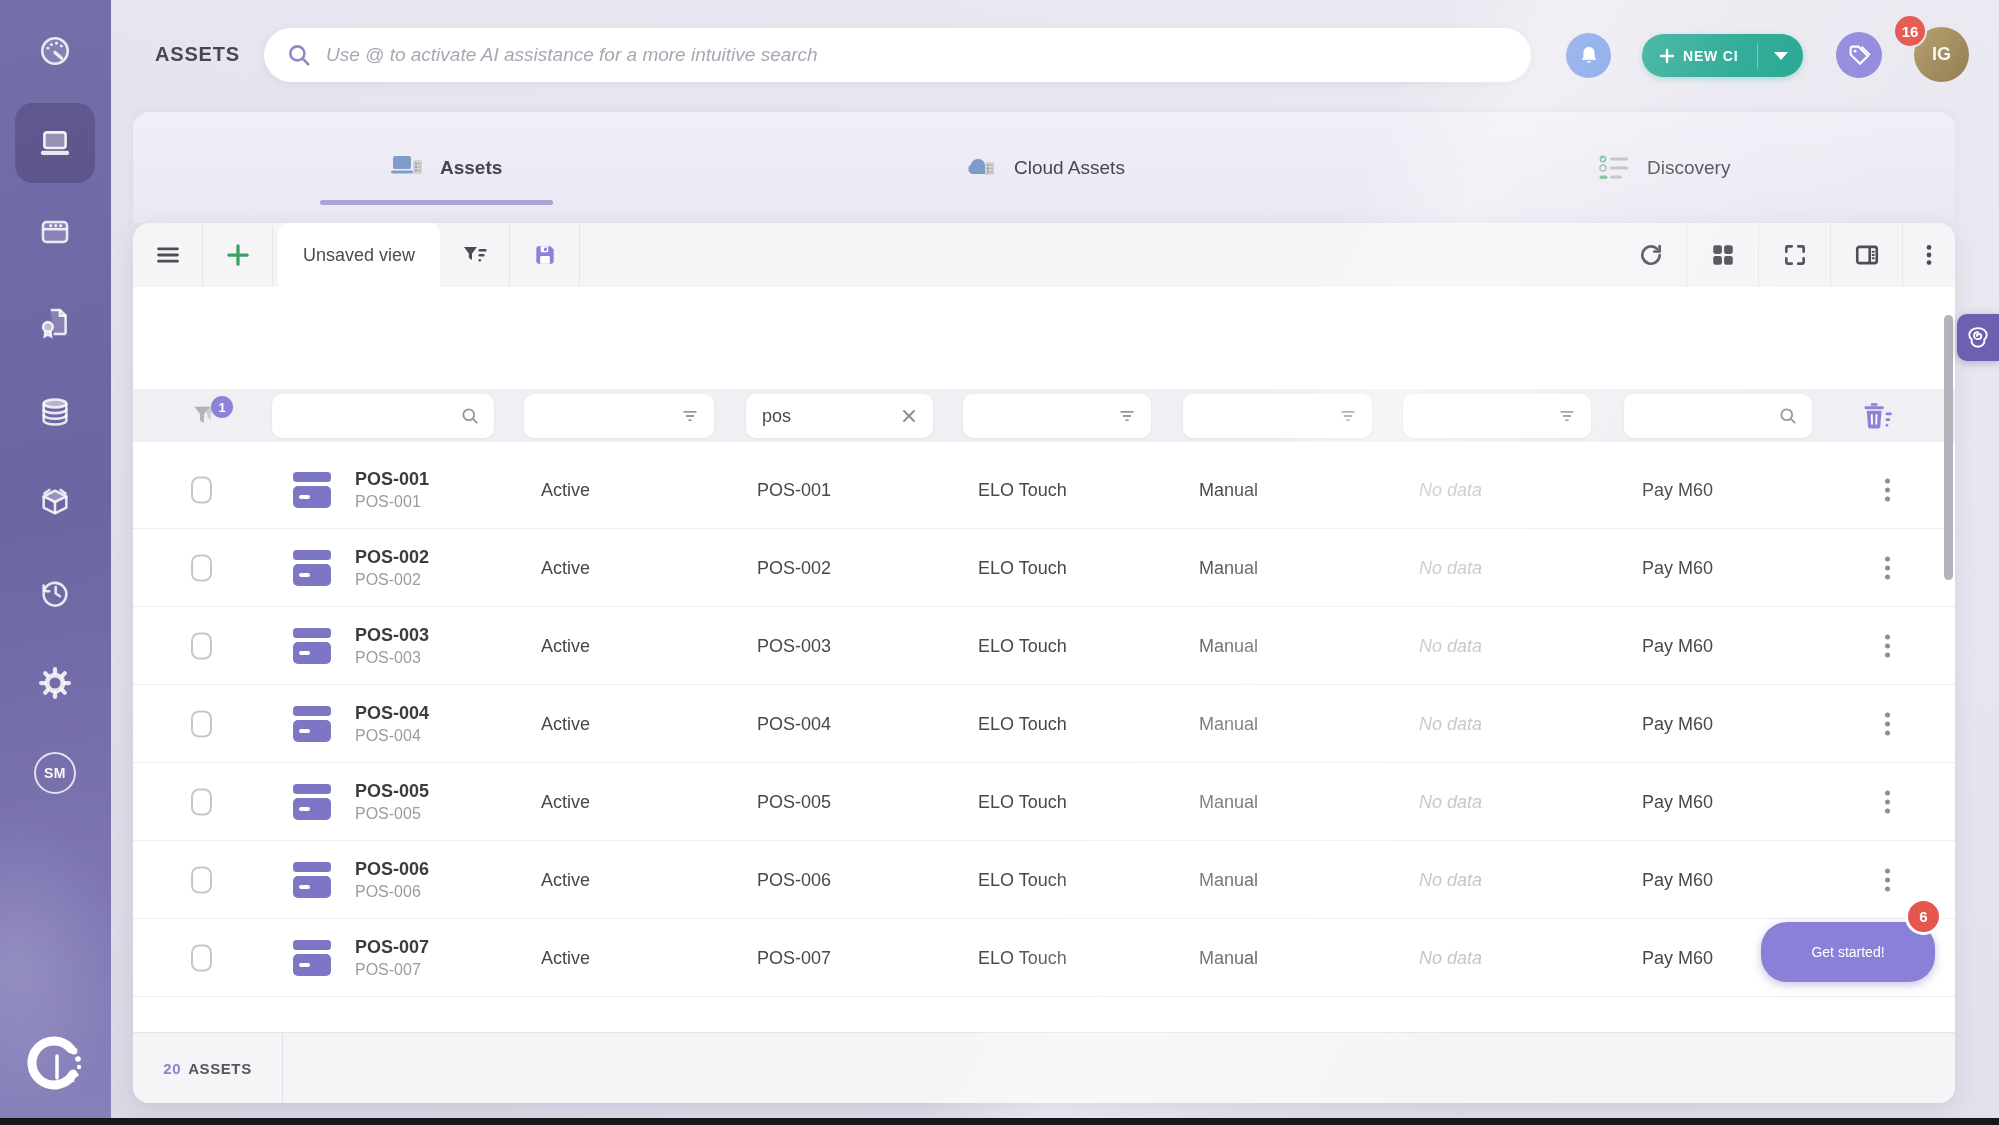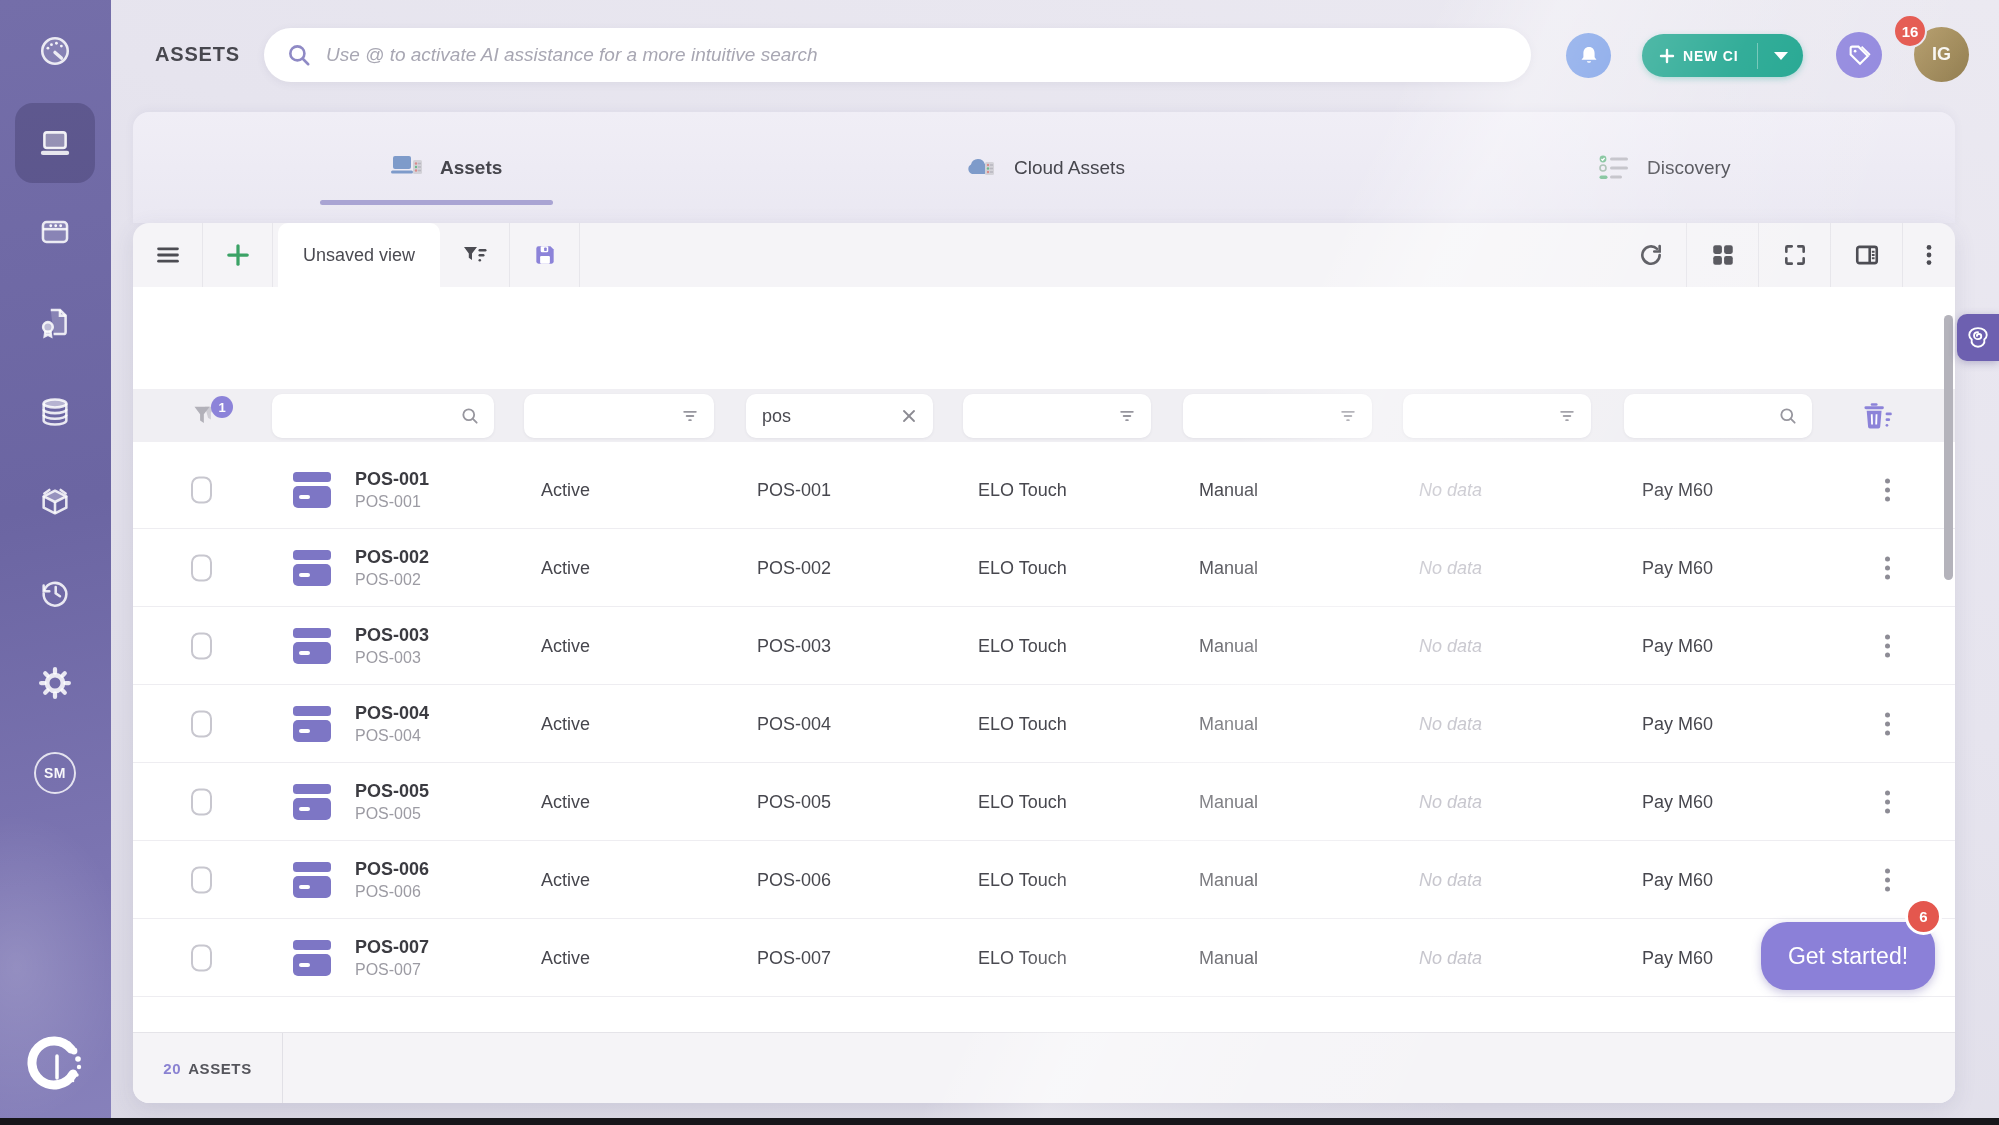--- a/index.html
+++ b/index.html
@@ -112,22 +112,22 @@
   .footer-cell { position:absolute; left:0; top:0; width:150px; height:100%; border-right:1px solid #e1e0e6;
     display:flex; align-items:center; justify-content:center; gap:7px; font-size:15px; letter-spacing:.6px; }
   .f-count { color:#8a82d2; font-weight:700; } .f-lab { color:#55555c; font-weight:700; }
 
   
   .scroll-thumb { position:absolute; left:1944px; top:315px; width:9px; height:265px; border-radius:5px;
     background:#b4b3bb; z-index:5; cursor:pointer; }
   .brain-btn { position:absolute; left:1957px; top:314px; width:42px; height:47px; border-radius:10px 0 0 10px;
     background:#6d60b0; display:flex; align-items:center; justify-content:center; z-index:5; cursor:pointer;
     box-shadow:0 2px 8px rgba(60,50,120,.3); }
-  .getstarted { position:absolute; left:1761px; top:922px; width:174px; height:68px; border-radius:26px;
-    background:#8b80d8; color:#fff; font-size:23px; display:flex; align-items:center; justify-content:center;
+  .getstarted { position:absolute; left:1761px; top:922px; width:174px; height:60px; border-radius:26px;
+    background:#8b80d8; color:#fff; font-size:14px; display:flex; align-items:center; justify-content:center;
     z-index:7; cursor:pointer; box-shadow:0 3px 10px rgba(100,90,170,.35); }
   .badge-10 { position:absolute; left:1905px; top:898px; width:37px; height:37px; font-size:15px;
     border:3px solid #fff; z-index:8; }
   .bottom-bar { position:absolute; left:0; top:1118px; width:1999px; height:7px; background:#17161a; z-index:9; }
 </style>
 </head>
 <body>
 
 <div class="screen">
 

